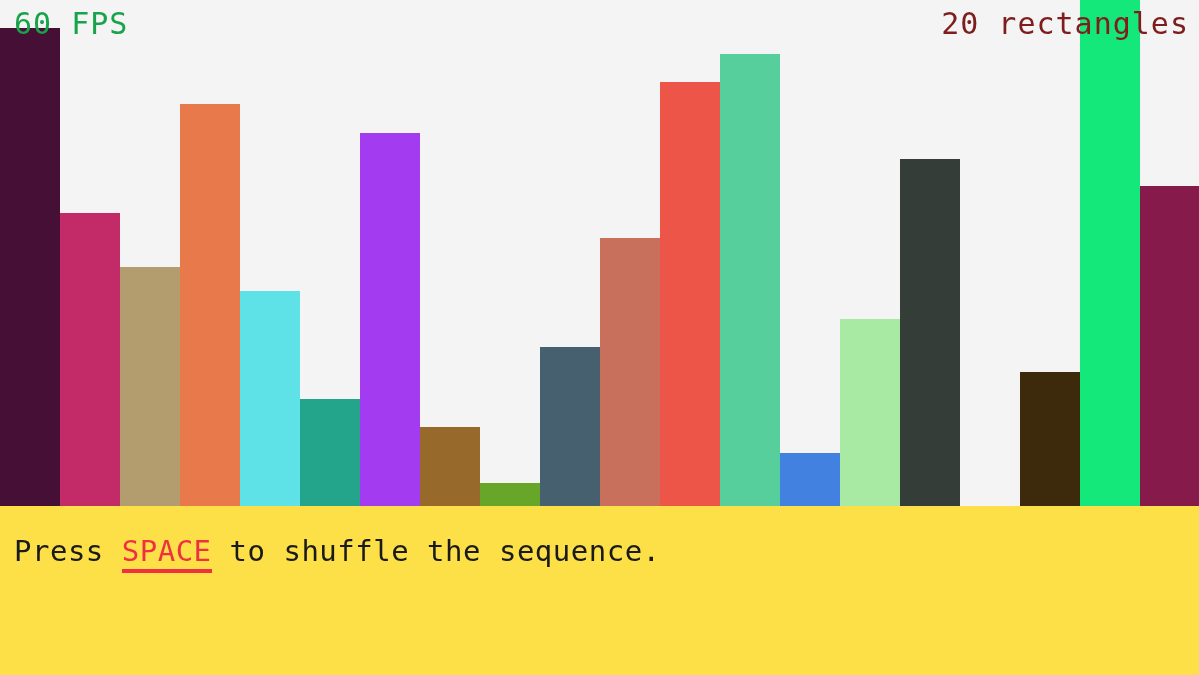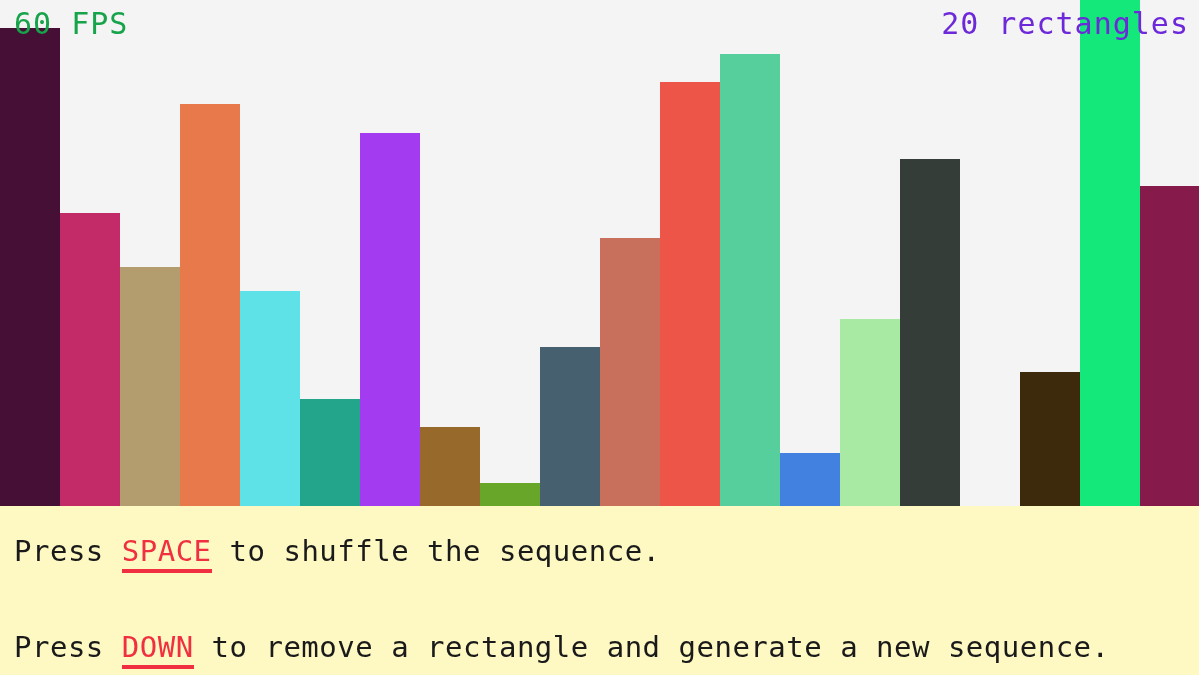--- a/index.html
+++ b/index.html
@@ -108,27 +108,24 @@
       <div class="bar" style="left: 720px; width: 60px; height: 452px; background: rgb(87, 207, 157);"></div>
       <div class="bar" style="left: 780px; width: 60px; height: 53px; background: rgb(66, 129, 224);"></div>
       <div class="bar" style="left: 840px; width: 60px; height: 187px; background: rgb(168, 234, 164);"></div>
       <div class="bar" style="left: 900px; width: 60px; height: 347px; background: rgb(53, 61, 56);"></div>
       <div class="bar" style="left: 1020px; width: 60px; height: 134px; background: rgb(61, 42, 12);"></div>
       <div class="bar" style="left: 1080px; width: 60px; height: 506px; background: rgb(20, 232, 122);"></div>
       <div class="bar" style="left: 1140px; width: 59px; height: 320px; background: rgb(134, 27, 75);"></div>
     </div>
 
   <div id="fps-counter" style="color: rgb(22, 163, 74);">60 FPS</div>
-  <div id="rect-count" style="color: #6d28d9;">20 rectangles</div>
+  <div id="rect-count" style="color: #7f1d1d;">20 rectangles</div>
 
-  <div id="instructions" style="background: #fef9c3;">
+  <div id="instructions" style="background: #fde047;">
 
     <div class="instruction-line line-1" style="color: rgb(26, 26, 26);">
       <span>Press </span><span class="key" style="color: rgb(240, 48, 64); border-bottom-color: rgb(240, 48, 64);">SPACE</span><span> to shuffle the sequence.</span>
     </div>
 
 
-    <div class="instruction-line line-3" style="color: rgb(26, 26, 26);">
-      <span>Press </span><span class="key" style="color: rgb(240, 48, 64); border-bottom-color: rgb(240, 48, 64);">DOWN</span><span> to remove a rectangle and generate a new sequence.</span>
-    </div>
 
   </div>
 </div>
 
 </body></html>

